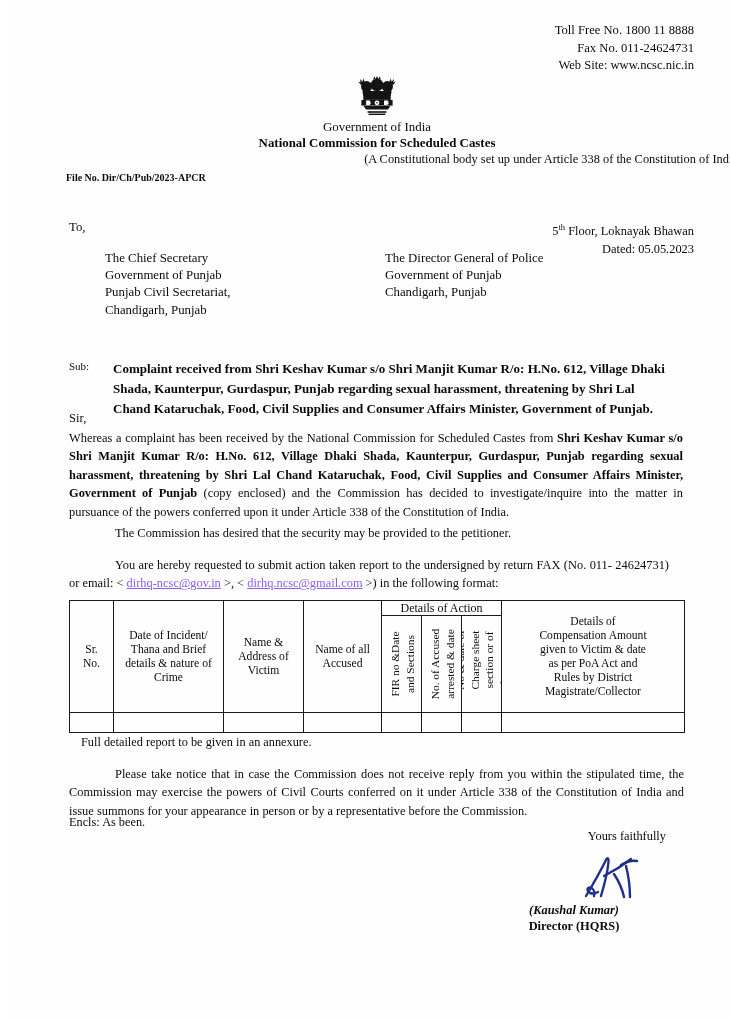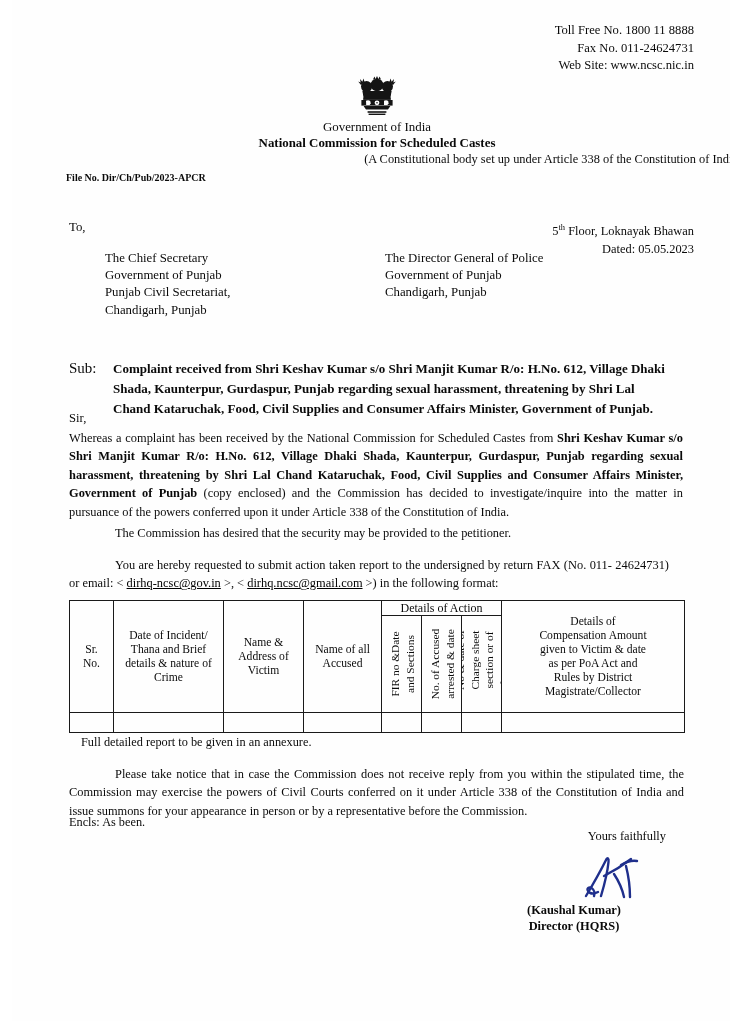--- a/index.html
+++ b/index.html
@@ -109,21 +109,21 @@
     vertical-align: top;
   }
   .recip-col.left { width: 280px; }
   .recip-col.right { width: 290px; }
 
   
   .sub-label {
     position: absolute;
     left: 57px;
     top: 360px;
-    font-size: 15px;
+    font-size: 11px;
   }
   .sub-body {
     position: absolute;
     left: 101px;
     top: 359px;
     width: 560px;
     font-size: 13px;
     font-weight: bold;
     line-height: 20px;
     text-align: left;
@@ -154,21 +154,21 @@
     width: 614px;
     text-indent: 46px;
   }
   .para-3 {
     left: 57px;
     top: 556px;
     width: 600px;
     text-indent: 46px;
   }
   .email-link {
-    color: #000000;
+    color: #8b5cf6;
   }
 
   
   .report-table {
     position: absolute;
     left: 57px;
     top: 600px;
     width: 615px;
     border-collapse: collapse;
     table-layout: fixed;
@@ -249,20 +249,21 @@
     height: 52px;
   }
   .sign-name {
     position: absolute;
     right: 78px;
     top: 903px;
     font-size: 12.4px;
     font-weight: bold;
     text-align: center;
     width: 180px;
+    font-style: italic;
   }
   .sign-title {
     position: absolute;
     right: 78px;
     top: 919px;
     font-size: 12.4px;
     font-weight: bold;
     text-align: center;
     width: 180px;
   }

